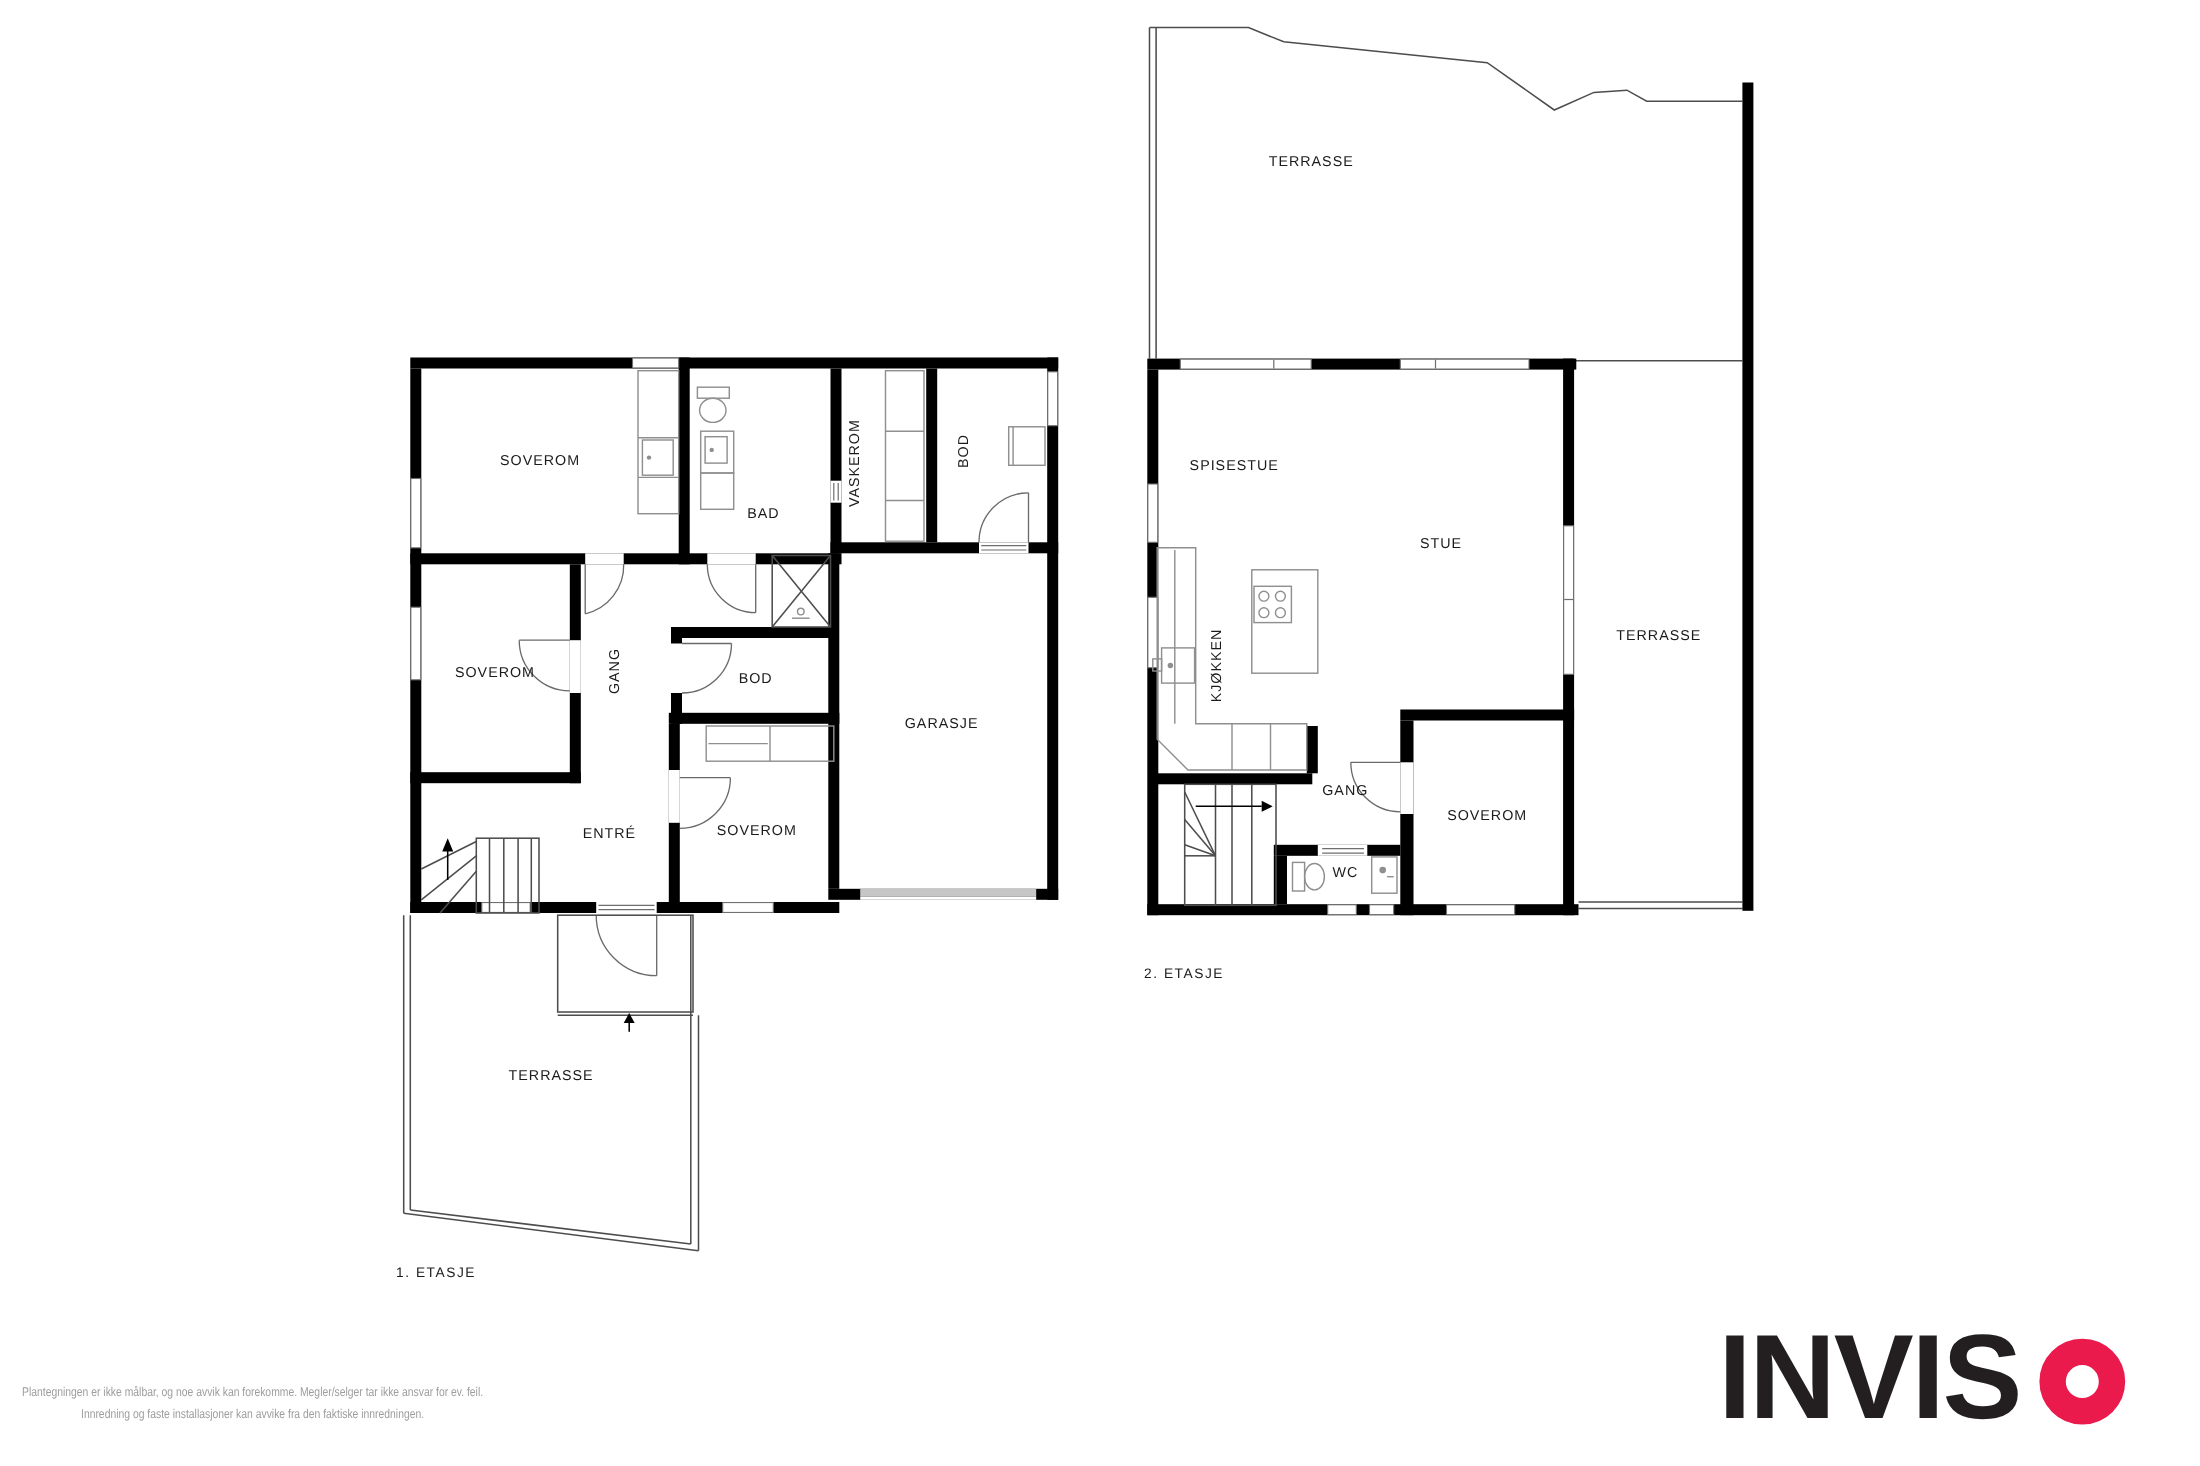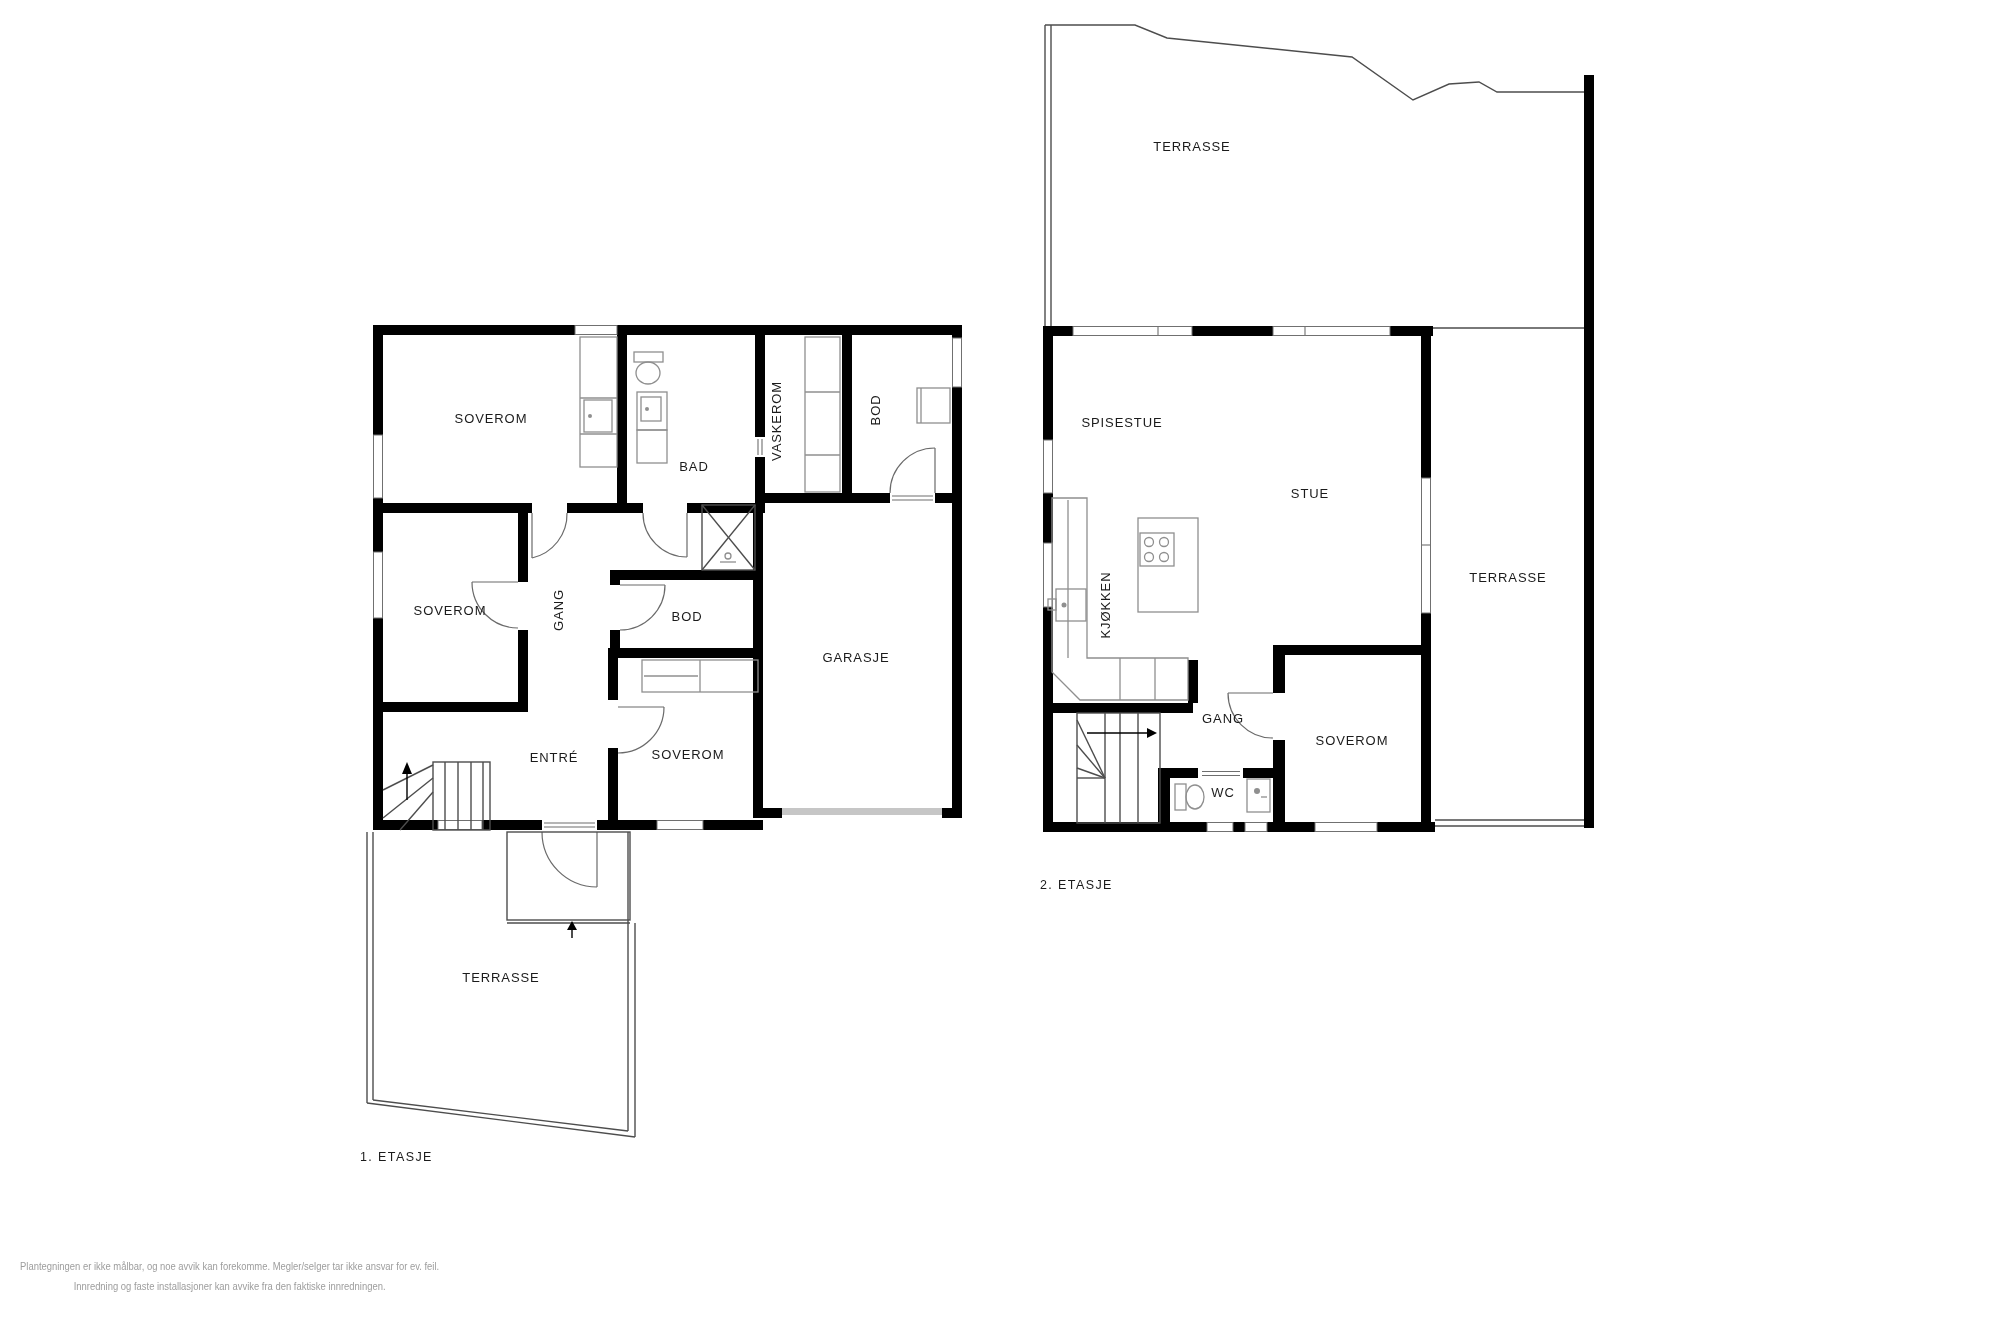--- a/index.html
+++ b/index.html
@@ -290,13 +290,17 @@
       <text class="ttl" x="1040" y="889">2. ETASJE</text>
     </g>
   </g>
 </svg>
 
 <div id="disclaimer">
   <div>Plantegningen er ikke målbar, og noe avvik kan forekomme. Megler/selger tar ikke ansvar for ev. feil.</div>
   <div>Innredning og faste installasjoner kan avvike fra den faktiske innredningen.</div>
 </div>
 
+<div id="logo">
+  <span class="letters">INVIS</span>
+  <span class="oring"></span>
 </div>
+</div>
 
 </body></html>

